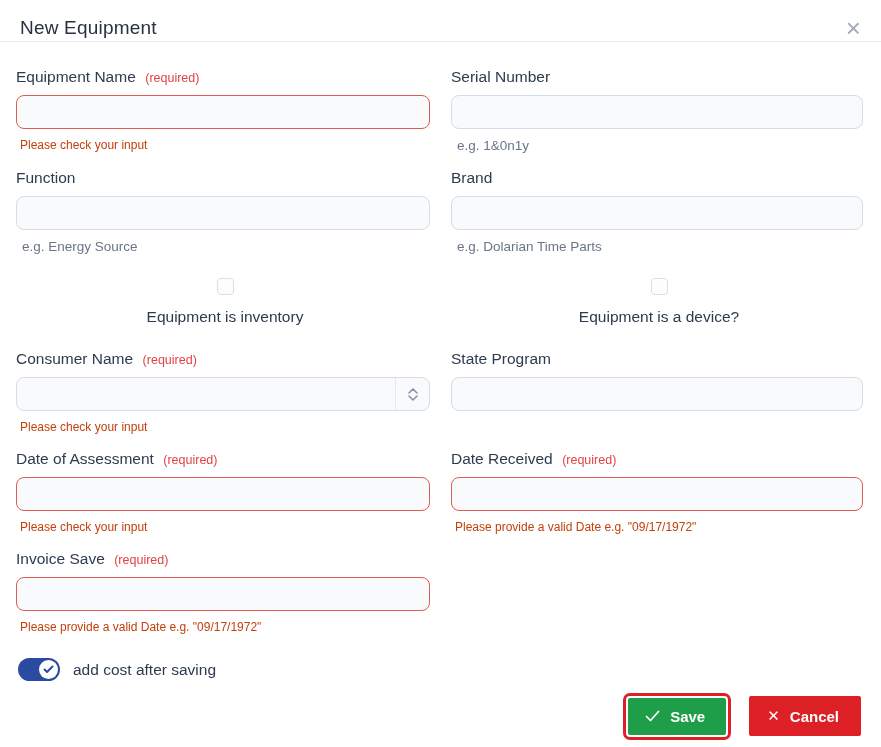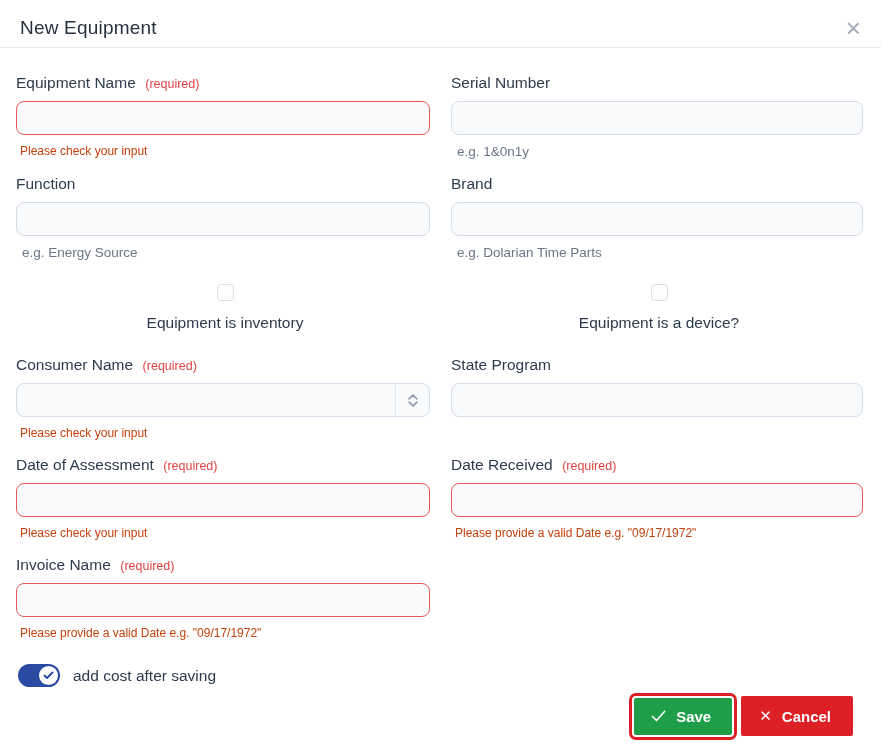--- a/index.html
+++ b/index.html
@@ -8,21 +8,21 @@
     background: #ffffff;
     font-family: "Liberation Sans", sans-serif;
     position: relative;
     overflow: hidden;
     color: #2e3b4e;
   }
   .header {
     display: flex;
     justify-content: space-between;
     align-items: center;
-    padding: 17px 20px 8px 20px;
+    padding: 17px 20px 2px 20px;
     border-bottom: 1px solid #e9ecf1;
   }
   .title { font-size: 19px; font-weight: 500; color: #28313f; letter-spacing: .2px; }
   .close {
     color: #a4acb9;
     font-size: 26px;
     font-weight: 300;
     line-height: 20px;
     cursor: pointer;
     user-select: none;
@@ -109,25 +109,25 @@
     top: 2px; right: 2px;
     width: 19px; height: 19px;
     border-radius: 50%;
     background: #ffffff;
     display: flex;
     align-items: center;
     justify-content: center;
   }
   .footer {
     position: absolute;
-    right: 28px;
+    right: 20px;
     bottom: 11px;
     display: flex;
     align-items: center;
-    gap: 9px;
+    gap: 23px;
   }
   .btn {
     border: none;
     font-family: "Liberation Sans", sans-serif;
     font-size: 15px;
     font-weight: bold;
     color: #ffffff;
     display: flex;
     align-items: center;
     gap: 10px;
@@ -217,21 +217,21 @@
     <div class="error">Please check your input</div>
   </div>
   <div class="group">
     <span class="label">Date Received</span>
     <span class="req">(required)</span>
     <input class="input err" type="text" value="" style="">
     <div class="error">Please provide a valid Date e.g. "09/17/1972"</div>
   </div>
 
   <div class="group">
-    <span class="label">Invoice Name</span>
+    <span class="label">Invoice Save</span>
     <span class="req">(required)</span>
     <input class="input err" type="text" value="" style="">
     <div class="error">Please provide a valid Date e.g. "09/17/1972"</div>
   </div>
   <div class="group"></div>
 
   <div class="toggle-row">
     <div class="toggle">
       <div class="toggle-thumb">
         <svg width="11" height="9" viewBox="0 0 11 9">

